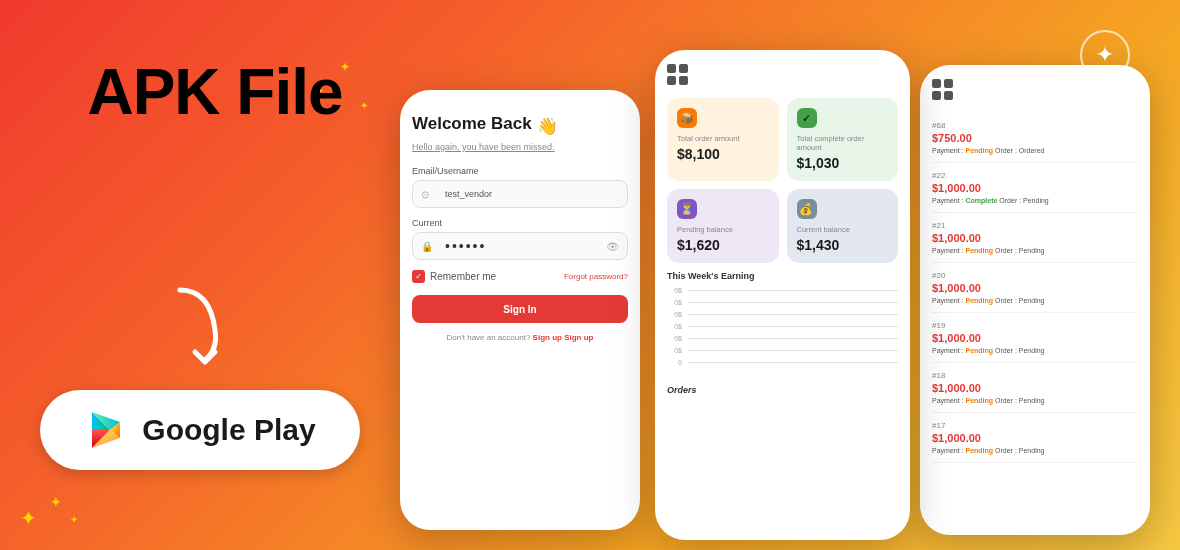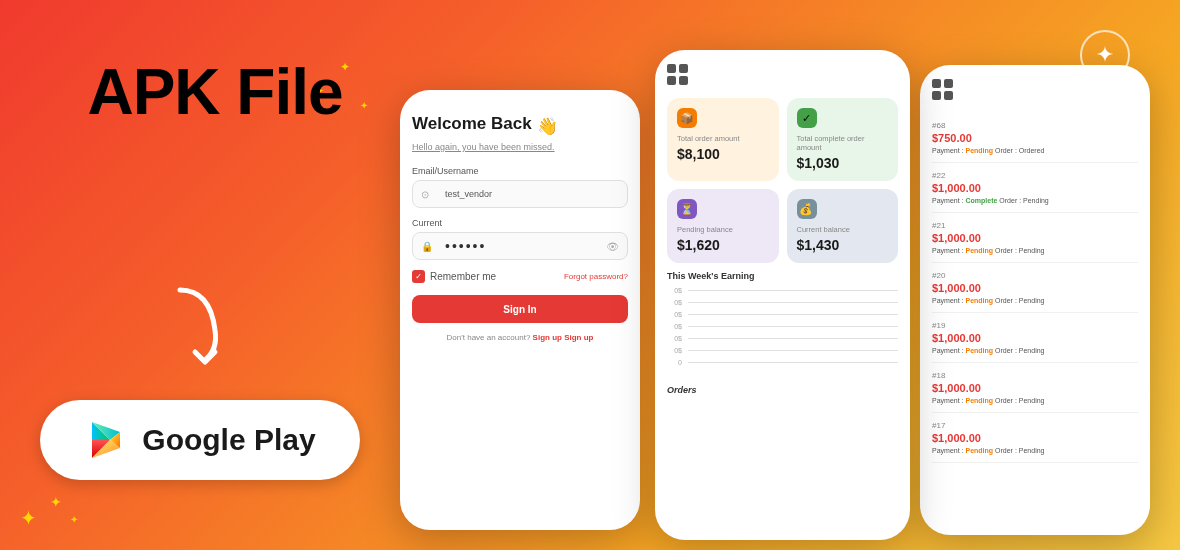--- a/index.html
+++ b/index.html
@@ -52,21 +52,21 @@
     }
     .arrow-svg {
       width: 80px;
       height: 90px;
     }
 
     
     .google-play-btn {
       position: absolute;
       left: 40px;
-      top: 400px;
+      top: 390px;
       width: 320px;
       height: 80px;
       background: #ffffff;
       border-radius: 50px;
       display: flex;
       align-items: center;
       justify-content: center;
       gap: 14px;
       cursor: pointer;
       box-shadow: 0 4px 15px rgba(0,0,0,0.2);

